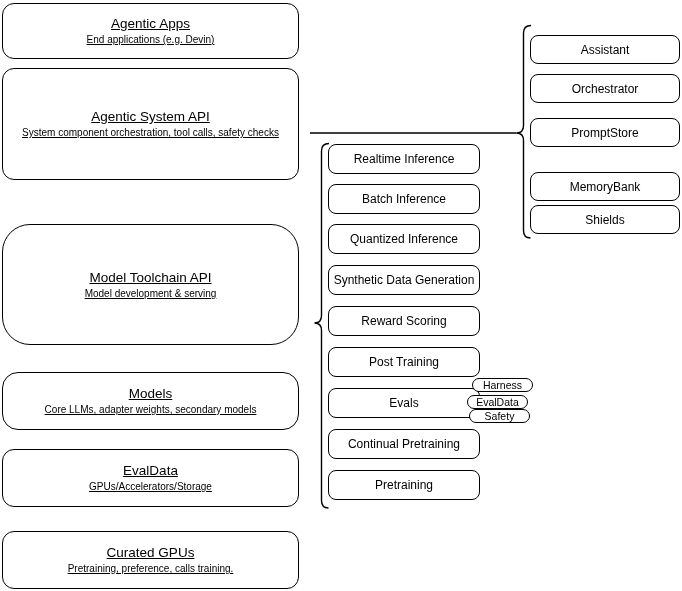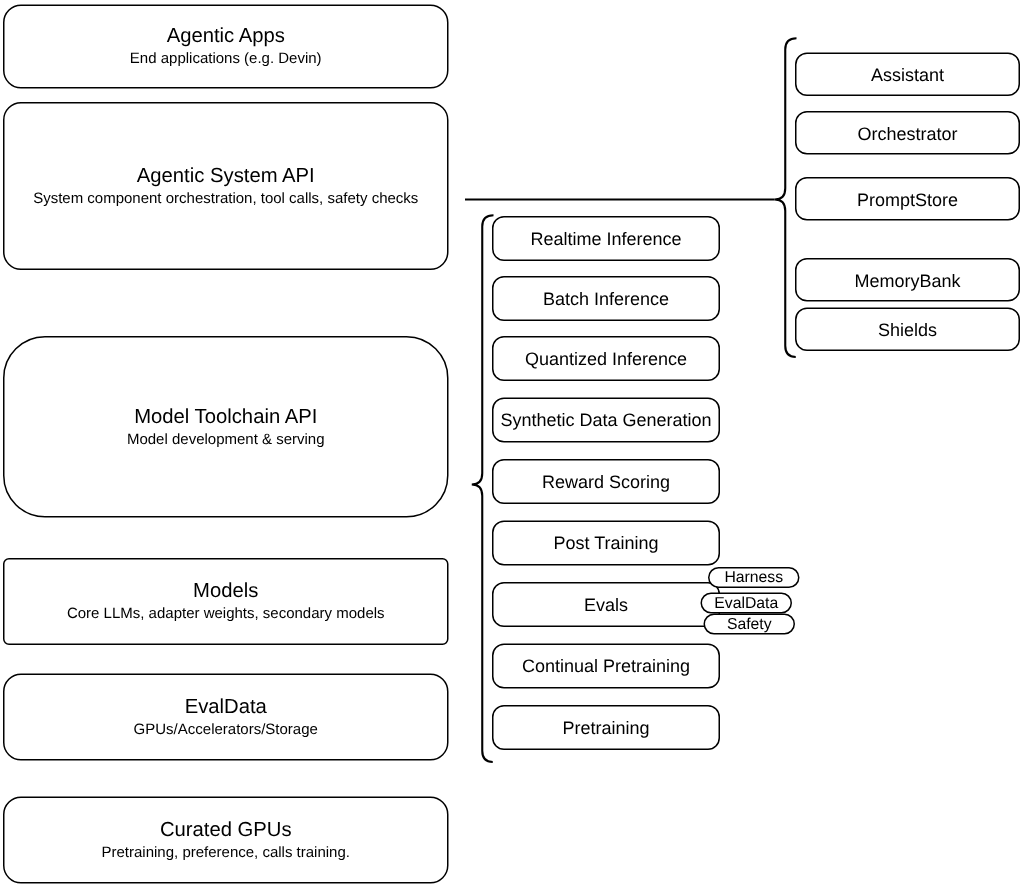--- a/index.html
+++ b/index.html
@@ -25,20 +25,21 @@
   .node {
     position: absolute;
     box-sizing: border-box;
     background: #ffffff;
     border: 1.5px solid #000000;
     display: flex;
     flex-direction: column;
     align-items: center;
     justify-content: center;
     text-align: center;
+    text-decoration: underline;
   }
   .stack-node { left: 2px; width: 297px; }
   .node-title { font-size: 13.5px; line-height: 17px; color: #000000; }
   .node-sub   { font-size: 10px; line-height: 14px; color: #000000; margin-top: 1px; }
   .mnode {
     position: absolute;
     left: 328px; width: 152px; height: 30px;
     box-sizing: border-box;
     background: #ffffff;
     border: 1.5px solid #000000;
@@ -87,21 +88,21 @@
   <div class="node stack-node" style="top:68px;height:112px;border-radius:12px">
     <div class="node-title">Agentic System API</div>
     <div class="node-sub">System component orchestration, tool calls, safety checks</div>
   </div>
 
   <div class="node stack-node" style="top:224px;height:121px;border-radius:28px">
     <div class="node-title">Model Toolchain API</div>
     <div class="node-sub">Model development &amp; serving</div>
   </div>
 
-  <div class="node stack-node" style="top:372px;height:58px;border-radius:4px">
+  <div class="node stack-node" style="top:372px;height:58px;border-radius:16px">
     <div class="node-title">Models</div>
     <div class="node-sub">Core LLMs, adapter weights, secondary models</div>
   </div>
 
   <div class="node stack-node" style="top:449px;height:58px;border-radius:12px">
     <div class="node-title">EvalData</div>
     <div class="node-sub">GPUs/Accelerators/Storage</div>
   </div>
 
   <div class="node stack-node" style="top:531px;height:58px;border-radius:12px">

